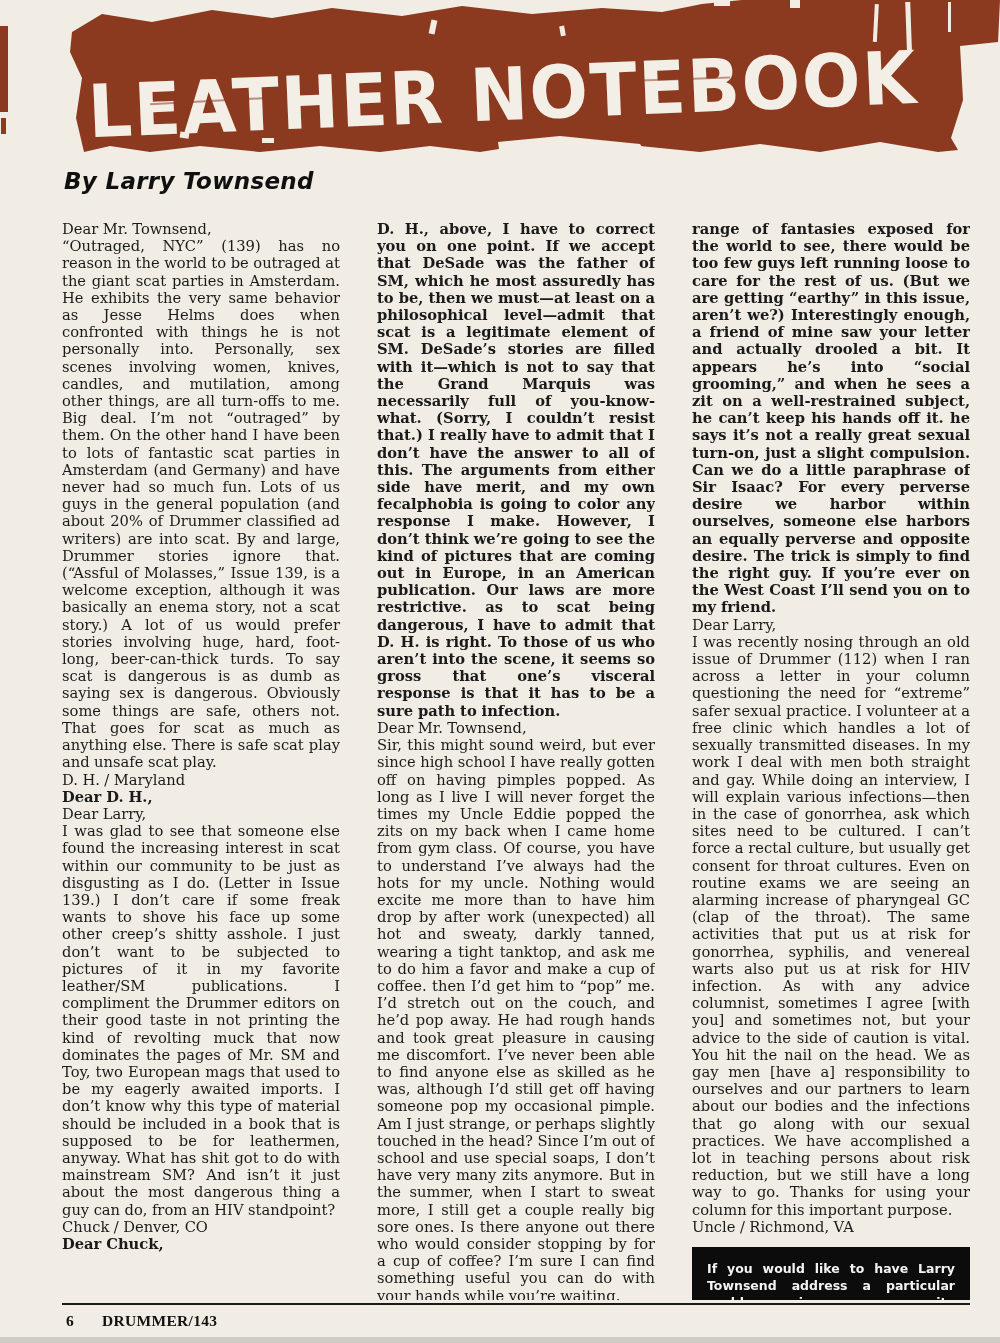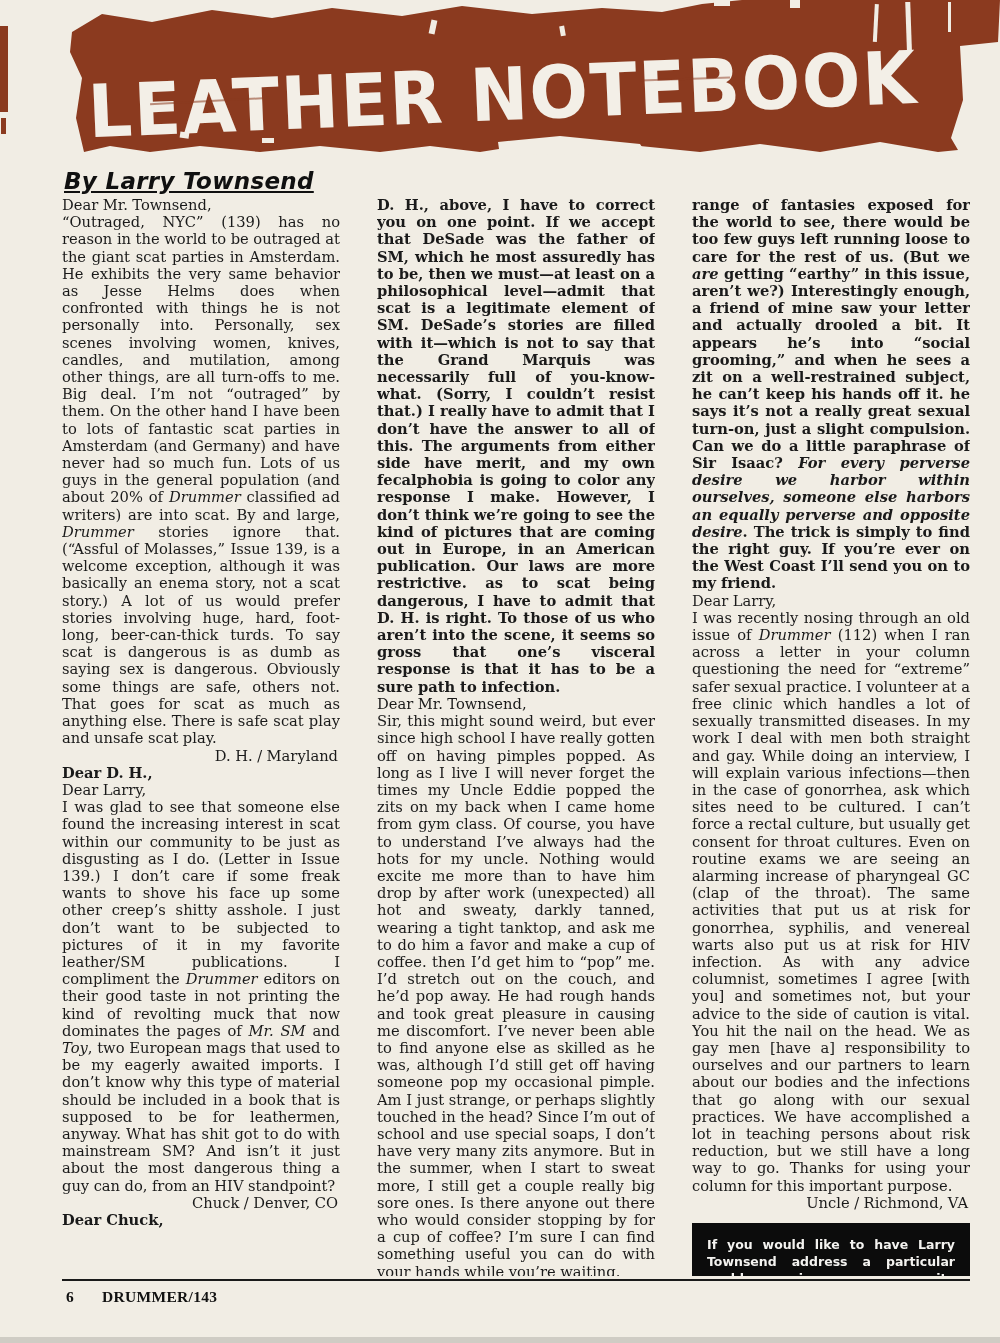--- a/index.html
+++ b/index.html
@@ -1,29 +1,29 @@
 <!DOCTYPE html>
 <html><head>
 <meta charset="utf-8">
 <style>
   html,body{margin:0;padding:0;}
   body{width:1000px;height:1343px;background:#e6e2d9;}
   .page{position:relative;width:1000px;height:1343px;background:#f1ede4;overflow:hidden;
         font-family:"DejaVu Serif", serif;color:#1a1a1a;}
   .banner-svg{display:block;}
   .byline{font-family:"DejaVu Sans", sans-serif;font-weight:bold;font-style:italic;
-          font-size:23px;letter-spacing:.3px;margin:6px 0 2px 64px;color:#101010;text-decoration:underline;}
+          font-size:23px;letter-spacing:.3px;margin:6px 0 26px 64px;color:#101010;}
   .columns{display:flex;gap:37px;padding:0 30px 0 62px;box-sizing:border-box;height:1080px;}
   .col{flex:1 1 0;overflow:hidden;font-size:14.7px;line-height:17.2px;text-align:justify;
        word-spacing:-0.2px;}
   .blk{margin:0;}
   .gap{}
   .bold{font-weight:bold;}
-  .sig{text-align:right;padding-right:2px;}
-  .it{font-style:italic;}
+  .sig{padding-right:2px;}
+  .it{}
   .notice-box{margin-top:12px;background:#0c0c0c;color:#f4f3f0;
       font-family:"DejaVu Sans", sans-serif;font-weight:bold;font-size:12.5px;
       line-height:17px;padding:13px 15px;text-align:justify;}
   .footer-rule{margin:3px 30px 0 62px;height:2px;background:#1a1a1a;}
   .footer{margin:7px 30px 0 66px;font-family:Liberation Serif, serif;font-weight:bold;
           font-size:15.5px;letter-spacing:.3px;color:#111;}
   .footer .num{margin-right:28px;}
   .bottom-edge{position:absolute;bottom:0;left:0;width:100%;height:6px;background:#cfccc4;}
 </style>
 </head>

